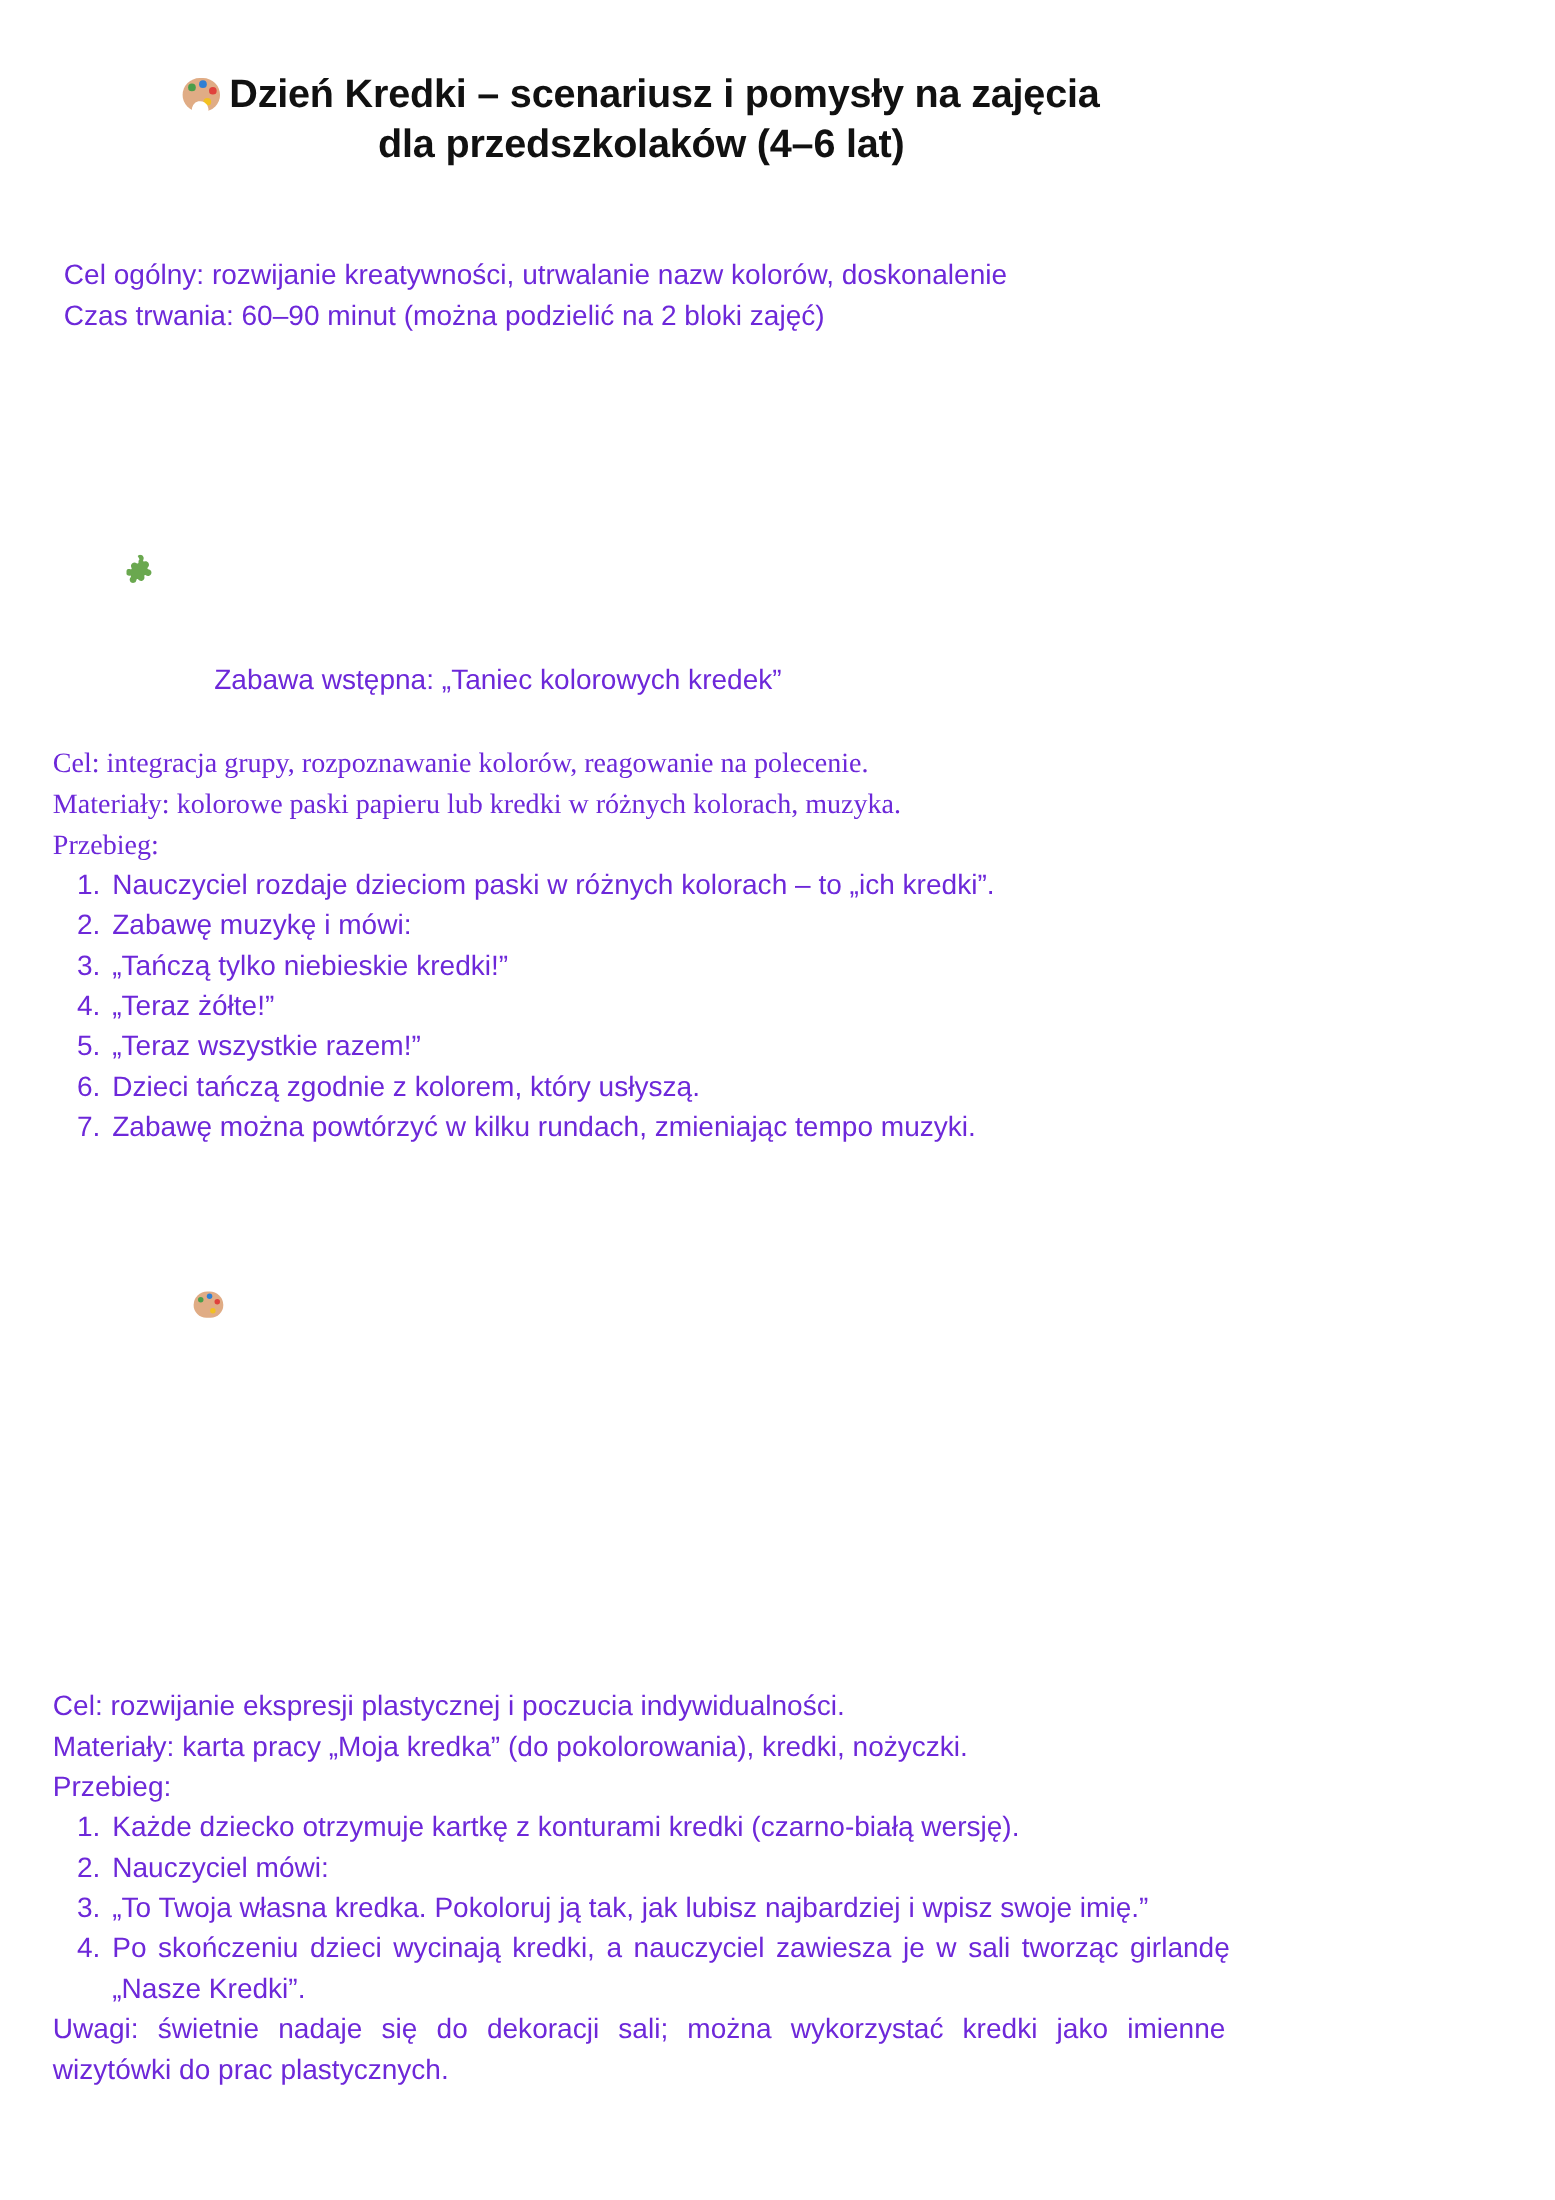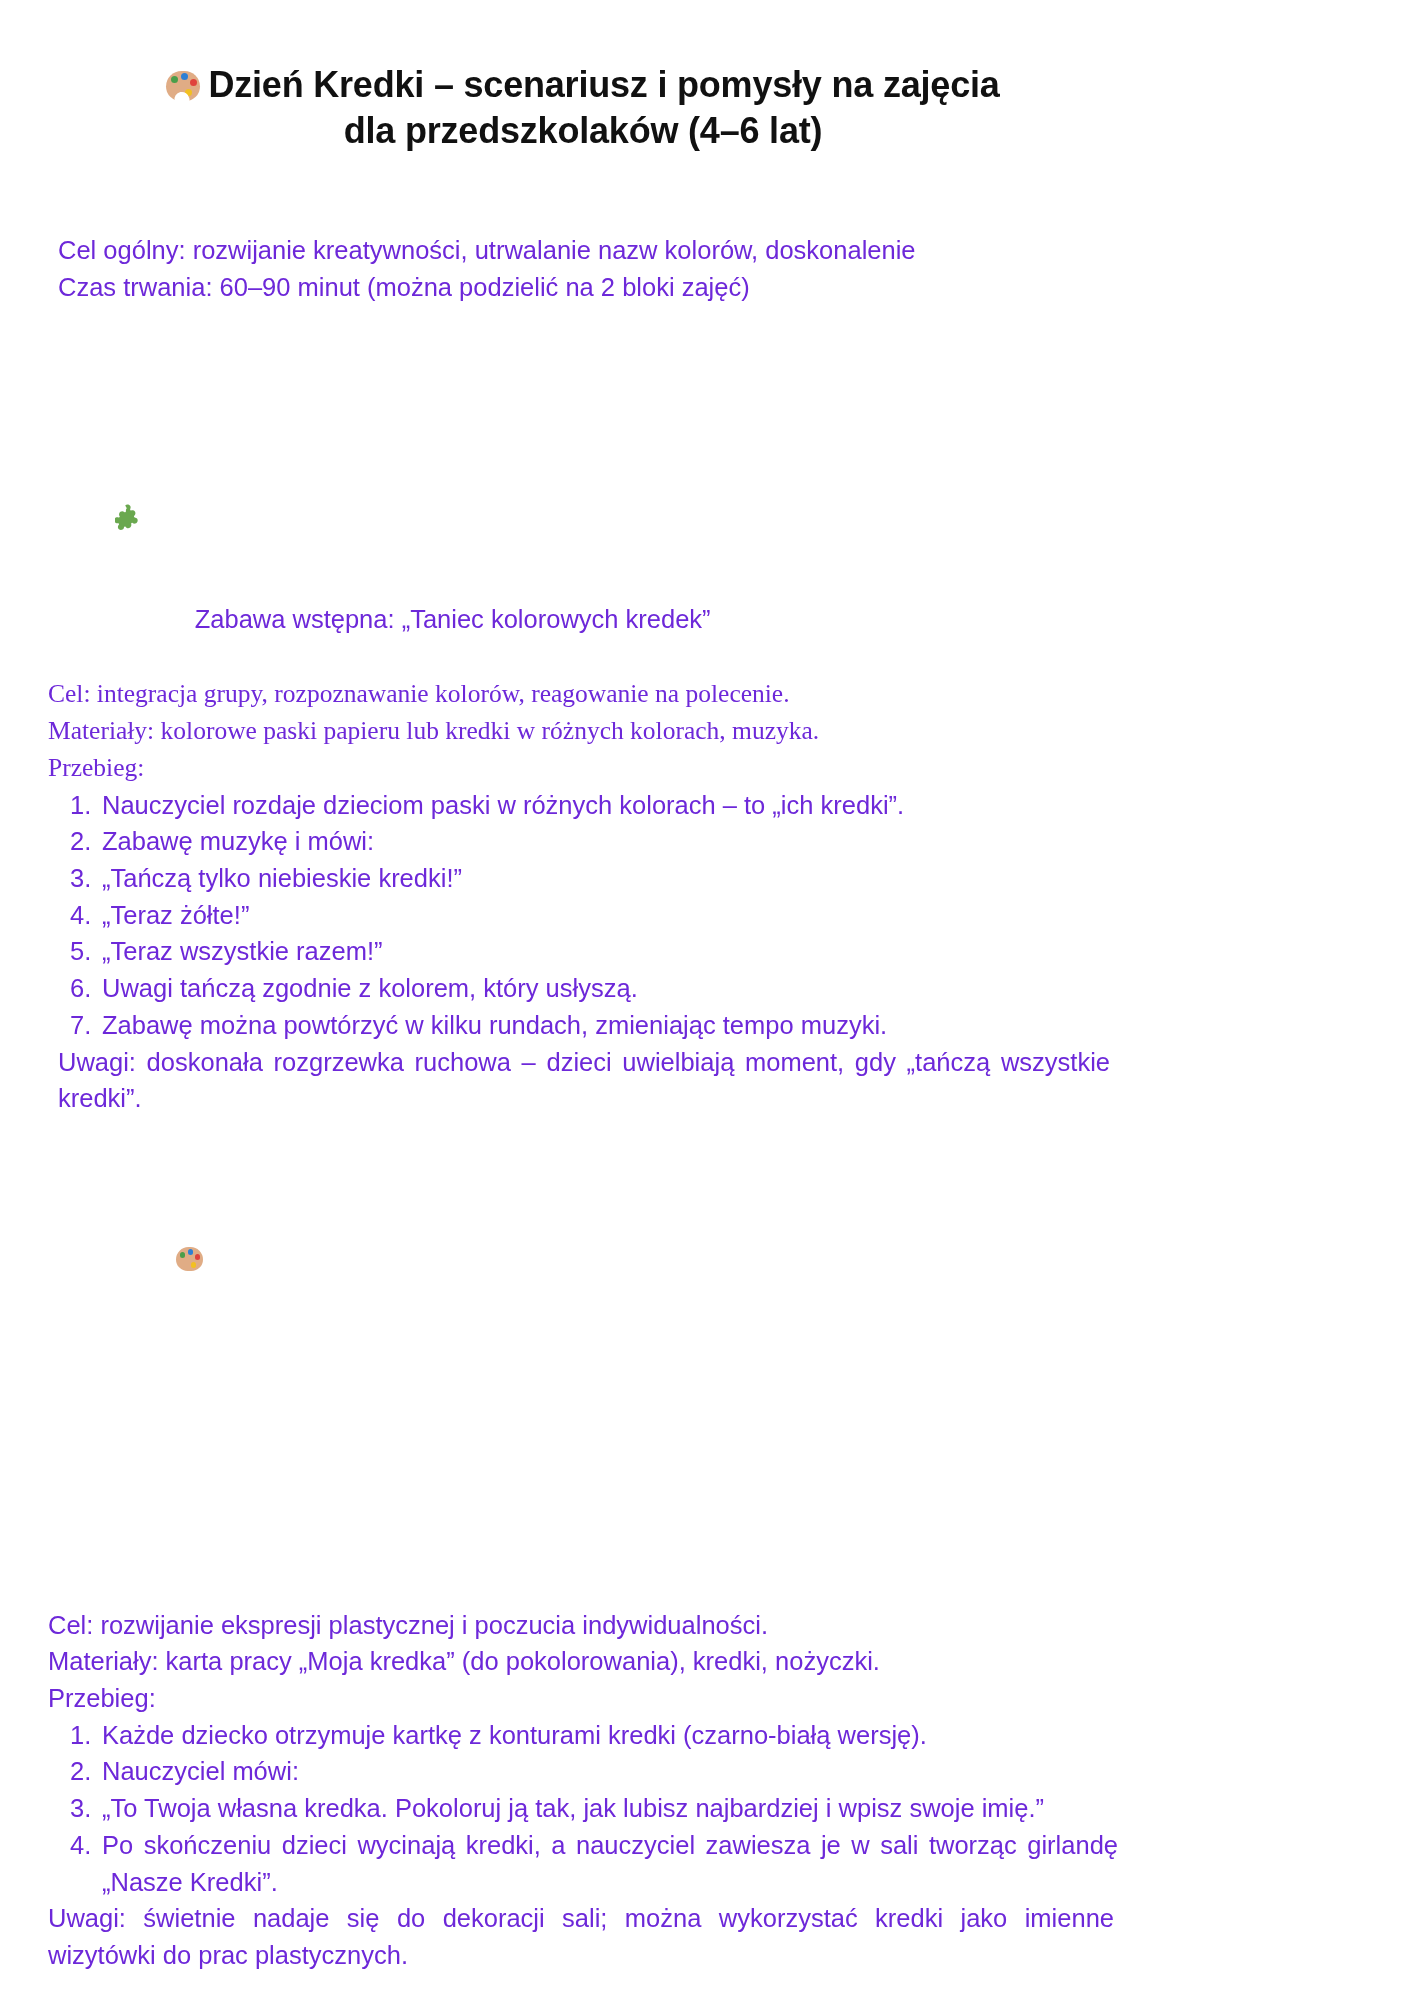--- a/index.html
+++ b/index.html
@@ -238,25 +238,24 @@
         <span class="line">Materiały: kolorowe paski papieru lub kredki w różnych kolorach, muzyka.</span>
         <span class="line">Przebieg:</span>
       </div>
 
       <ol class="steps">
         <li><span class="num">1.</span><span class="txt">Nauczyciel rozdaje dzieciom paski w różnych kolorach – to „ich kredki”.</span></li>
         <li><span class="num">2.</span><span class="txt">Zabawę muzykę i mówi:</span></li>
         <li><span class="num">3.</span><span class="txt">„Tańczą tylko niebieskie kredki!”</span></li>
         <li><span class="num">4. </span><span class="txt">„Teraz żółte!”</span></li>
         <li><span class="num">5. </span><span class="txt">„Teraz wszystkie razem!”</span></li>
-        <li><span class="num">6.</span><span class="txt">Uwagi tańczą zgodnie z kolorem, który usłyszą.</span></li>
+        <li><span class="num">6.</span><span class="txt">Dzieci tańczą zgodnie z kolorem, który usłyszą.</span></li>
         <li><span class="num">7.</span><span class="txt">Zabawę można powtórzyć w kilku rundach, zmieniając tempo muzyki.</span></li>
       </ol>
 
-      <p class="note">Uwagi: doskonała rozgrzewka ruchowa – dzieci uwielbiają moment, gdy „tańczą wszystkie kredki”.</p>
     </div>
 
     <div class="block section sect2">
 
       <div class="section-heading">
         <span class="heading-icon">
           <span class="palette-small">
             <span class="pal-body"></span>
             <span class="dot g"></span>
             <span class="dot b"></span>

